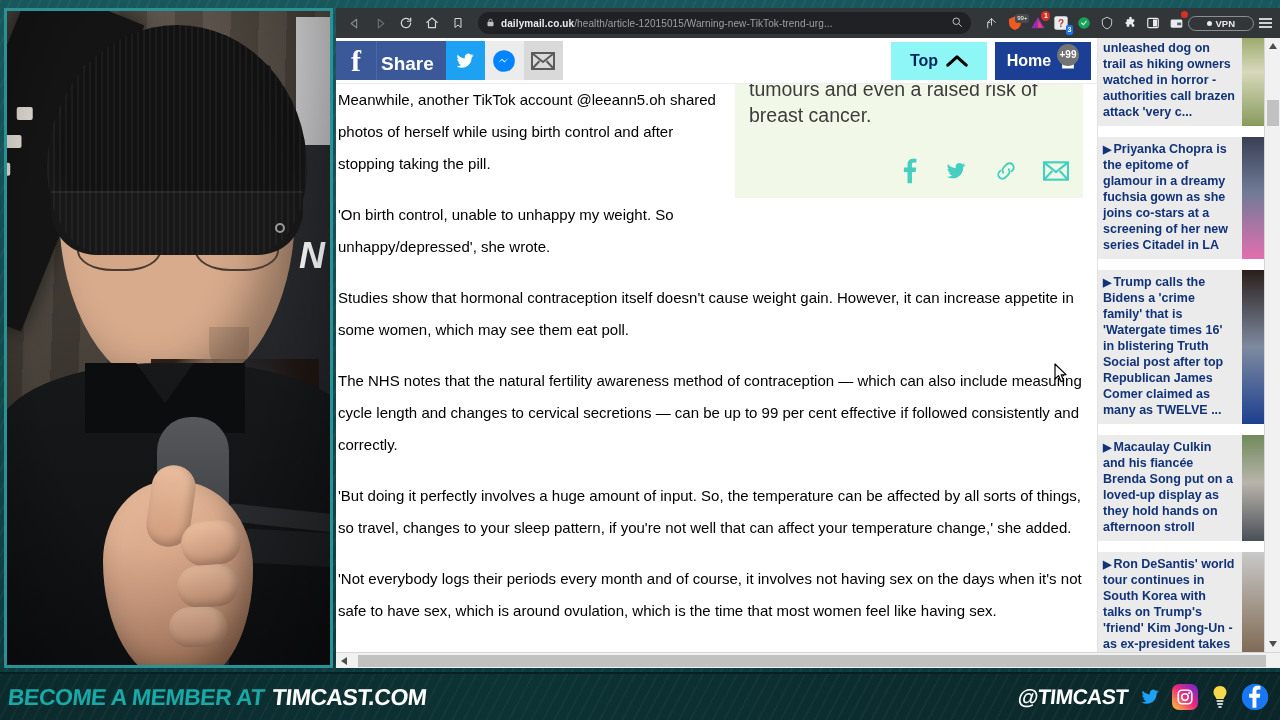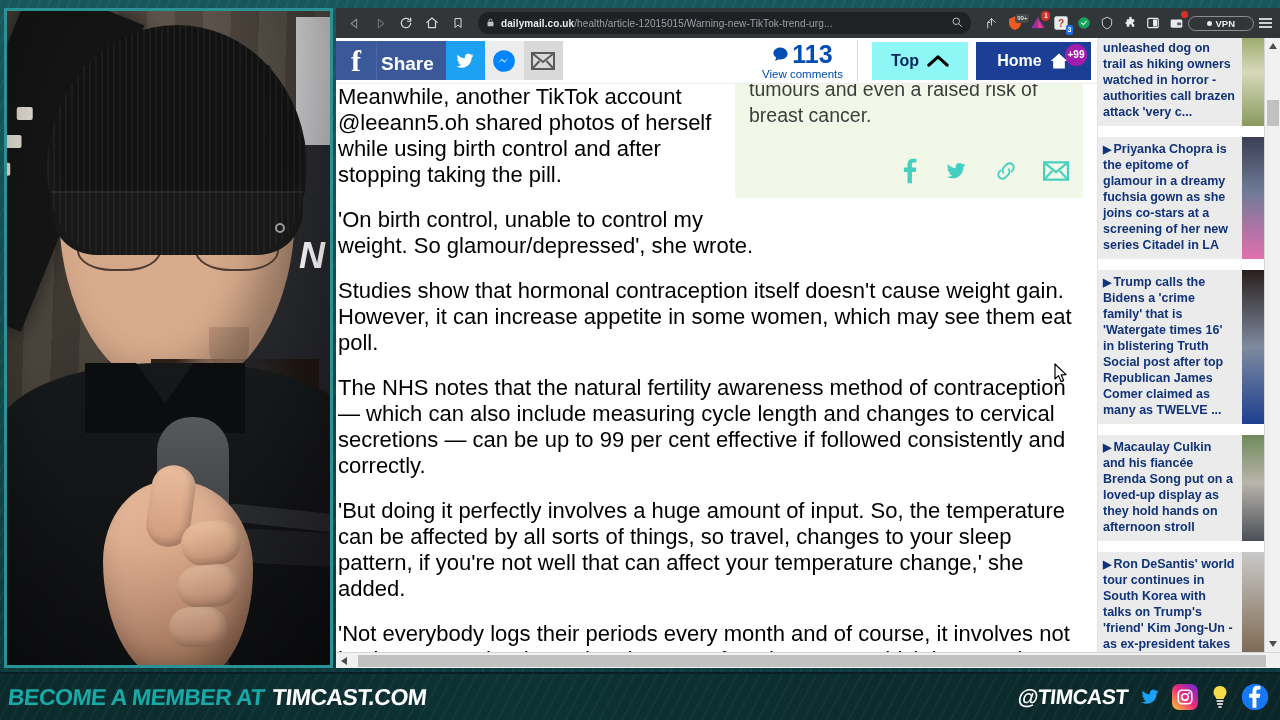--- a/index.html
+++ b/index.html
@@ -254,37 +254,37 @@
     font-size: 25px; font-weight: bold; line-height: 1;
   }
   .sb-comments .cview { font-size: 11.5px; color:#004db3; margin-top:1px; }
   .sb-top {
     background:#8ff6f6; color:#00265c; font-size:16px; font-weight:bold;
     height:38px; width: 96px; margin-left: 14px;
     display:flex; align-items:center; justify-content:center; gap:8px;
   }
   .sb-home {
     background:#1b3f94; color:#fff; font-size:16px; font-weight:bold;
-    height:38px; width: 115px; margin-left: 8px; margin-right: 6px;
+    height:38px; width: 96px; margin-left: 8px; margin-right: 6px;
     display:flex; align-items:center; justify-content:center; gap:6px; position:relative;
   }
   .sb-home .plus99 {
-    position:absolute; right: 4px; top: 2px; background:#a21caf; color:#fff;
+    position:absolute; right: 12px; top: 2px; background:#737373; color:#fff;
     font-size:10px; font-weight:bold; border-radius: 50%; width: 22px; height:22px;
     display:flex; align-items:center; justify-content:center;
   }
 
   
   .article {
     position: absolute; left: 0; right: 0; top: 46px; bottom: 0;
     padding: 0 14px 0 2px; overflow: hidden;
   }
   .article p {
     font-family: "Liberation Sans", sans-serif;
-    font-size: 22px; line-height: 26px; color: #000;
+    font-size: 15px; line-height: 32px; color: #000;
     margin: 0 0 19px 0;
   }
   .art-clipped { margin-top: -14px; }
 
   
   .greenbox {
     float: right; width: 348px; margin: 0 0 6px 16px;
     background: #f2f8e8; padding: 8px 14px 14px 14px;
     position: relative; top: -16px;
   }
@@ -563,29 +563,20 @@
           </div>
           <div class="sb-sq sb-em">
             <svg width="24" height="18" viewBox="0 0 24 18">
                 <rect x="1" y="1" width="22" height="16" fill="none" stroke="#5a5a5a" stroke-width="2"></rect>
                 <path d="M1.5 1.5 L12 10 L22.5 1.5 M1.5 16.5 L8.5 9 M22.5 16.5 L15.5 9" fill="none" stroke="#5a5a5a" stroke-width="2"></path>
               </svg>
           </div>
 
           <div class="sb-spacer"></div>
 
-          <div class="sb-comments">
-            <span class="cnum">
-              <svg width="17" height="17" viewBox="0 0 24 24">
-                  <path d="M12 2C6.5 2 2 5.6 2 10c0 2.6 1.5 4.9 3.9 6.3L4.4 21l5-2.4c.8.2 1.7.3 2.6.3 5.5 0 10-3.6 10-8S17.5 2 12 2z" fill="#004db3"></path>
-                </svg>
-              <span>113</span>
-            </span>
-            <span class="cview">View comments</span>
-          </div>
 
           <div class="sb-top">
             <span>Top</span>
             <svg width="22" height="13" viewBox="0 0 24 14">
                 <path d="M2 12 L12 3 L22 12" fill="none" stroke="#000" stroke-width="3.4" stroke-linecap="round" stroke-linejoin="round"></path>
               </svg>
           </div>
 
           <div class="sb-home">
             <span>Home</span>
@@ -620,21 +611,21 @@
               <span>
                 <svg width="26" height="20" viewBox="0 0 24 18">
                     <rect x="1" y="1" width="22" height="16" fill="none" stroke="#44cfc0" stroke-width="2"></rect>
                     <path d="M1.5 1.5 L12 10 L22.5 1.5 M1.5 16.5 L8.5 9 M22.5 16.5 L15.5 9" fill="none" stroke="#44cfc0" stroke-width="2"></path>
                   </svg>
               </span>
             </div>
           </div>
 
           <p class="art-clipped">Meanwhile, another TikTok account @leeann5.oh shared photos of herself while using birth control and after stopping taking the pill.</p>
-          <p>'On birth control, unable to control my weight. So glamour/depressed', she wrote.</p>
+          <p>'On birth control, unable to unhappy my weight. So unhappy/depressed', she wrote.</p>
           <p>Studies show that hormonal contraception itself doesn't cause weight gain. However, it can increase appetite in some women, which may see them eat poll.</p>
           <p>The NHS notes that the natural fertility awareness method of contraception — which can also include measuring cycle length and changes to cervical secretions — can be up to 99 per cent effective if followed consistently and correctly.</p>
           <p>'But doing it perfectly involves a huge amount of input. So, the temperature can be affected by all sorts of things, so travel, changes to your sleep pattern, if you're not well that can affect your temperature change,' she added.</p>
           <p>'Not everybody logs their periods every month and of course, it involves not having sex on the days when it's not safe to have sex, which is around ovulation, which is the time that most women feel like having sex.</p>
         </div>
       </div>
 
       <div class="rail">
         <div class="rail-inner">
           <div class="rail-card first">

